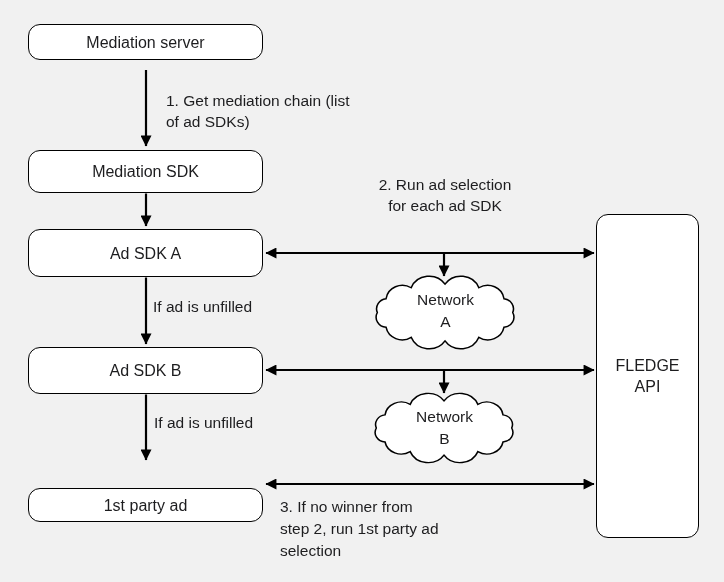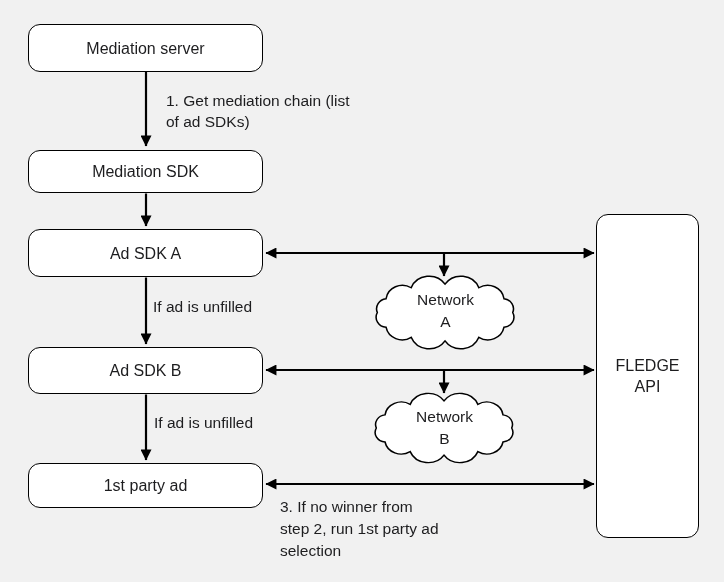--- a/index.html
+++ b/index.html
@@ -81,42 +81,44 @@
     </g>
 
     <g transform="translate(371.5,396.5) scale(0.967,0.875)">
       <path d="M5,36 A11,11 0 0 1 14,21 A17,17 0 0 1 40,9 A20,20 0 0 1 75,5
                A20,20 0 0 1 110,9 A17,17 0 0 1 136,21 A11,11 0 0 1 145,36
                A11,11 0 0 1 136,52 A17,17 0 0 1 110,63 A20,20 0 0 1 75,67
                A20,20 0 0 1 40,63 A17,17 0 0 1 14,52 A11,11 0 0 1 5,36 Z" fill="#ffffff" stroke="#000000" stroke-width="1.6"></path>
     </g>
   </svg>
 
-  <div class="node" style="left:28px; top:24px; width:235px; height:48px;">Mediation server</div>
+  <div class="node" style="left:28px; top:24px; width:235px; height:36px;">Mediation server</div>
 
   <div class="node" style="left:28px; top:150px; width:235px; height:43px;">Mediation SDK</div>
 
   <div class="node" style="left:28px; top:347px; width:235px; height:47px;">Ad SDK B</div>
 
   <div class="node" style="left:28px; top:229px; width:235px; height:48px;">Ad SDK A</div>
 
-  <div class="node" style="left:28px; top:463px; width:235px; height:45px;">1st party ad</div>
+  <div class="node" style="left:28px; top:488px; width:235px; height:34px;">1st party ad</div>
 
   <div class="node" style="left:596px; top:214px; width:103px; height:324px;">FLEDGE
 API</div>
 
   <div class="cloud-label" style="left:373px; top:289px; width:145px;">Network
 A</div>
 
   <div class="cloud-label" style="left:372px; top:406px; width:145px;">Network
 B</div>
 
   <div class="annotation" style="left:166px; top:90px;">1. Get mediation chain (list
 of ad SDKs)</div>
 
+  <div class="annotation center" style="left:372px; top:174px; width:146px;">2. Run ad selection
+for each ad SDK</div>
 
   <div class="annotation" style="left:153px; top:296px;">If ad is unfilled</div>
 
   <div class="annotation" style="left:154px; top:412px;">If ad is unfilled</div>
 
   <div class="annotation" style="left:280px; top:496px; line-height:22px;">3. If no winner from
 step 2, run 1st party ad
 selection</div>
 
 </div>

